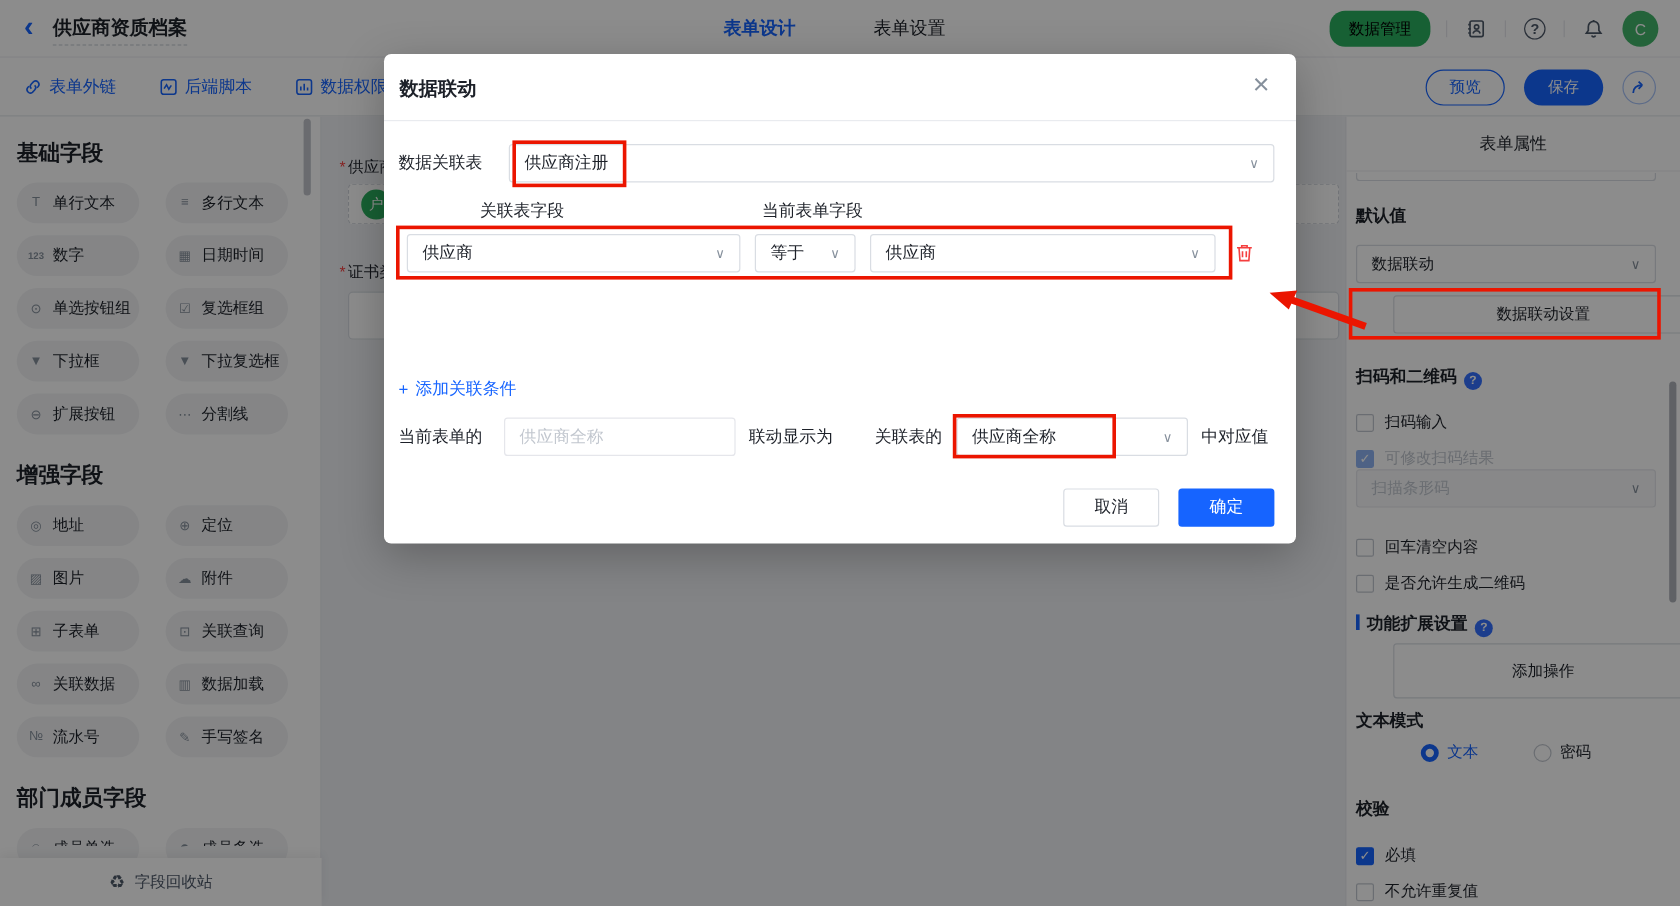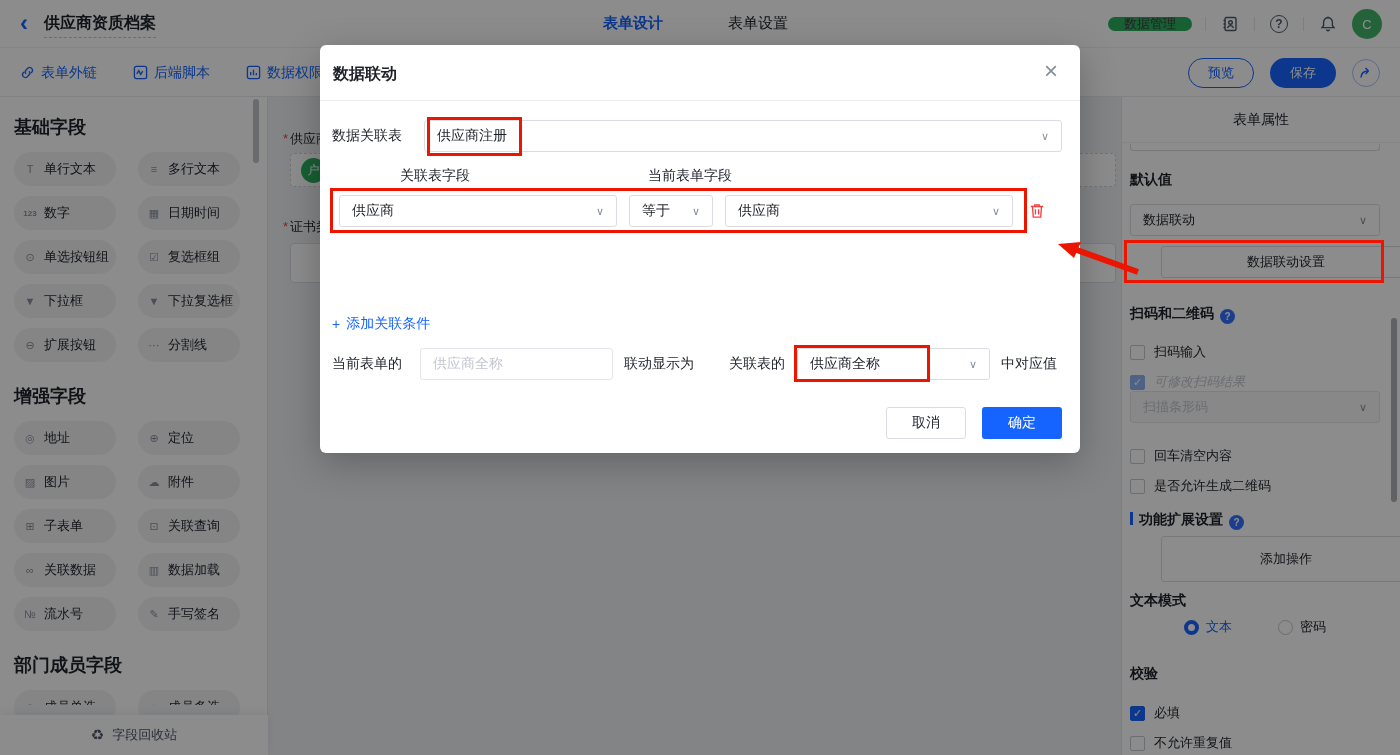--- a/index.html
+++ b/index.html
@@ -10,21 +10,21 @@
   .app{position:relative;width:1400px;height:755px;background:#eef0f4;}
 
   
   .topbar{position:absolute;left:0;top:0;width:1400px;height:48px;background:#fff;border-bottom:1px solid #f0f1f3;z-index:2;}
   .back{position:absolute;left:20px;top:8px;font-size:24px;color:var(--accent-blue);font-weight:bold;cursor:pointer;line-height:30px;}
   .doc-title{position:absolute;left:44px;top:13px;font-size:16px;font-weight:600;color:#1d2129;border-bottom:1px dashed #c2c7cf;padding-bottom:3px;}
   .top-tab{position:absolute;top:14px;font-size:15px;cursor:pointer;}
   .top-tab.t1{left:603px;color:var(--accent-blue);font-weight:600;}
   .top-tab.t2{left:728px;color:#1d2129;}
   .top-right{position:absolute;right:18px;top:0;height:48px;display:flex;align-items:center;gap:13px;}
-  .green-pill{height:14px;padding:0 16px;border-radius:13px;background:var(--brand-green);color:#404040;font-size:13px;display:flex;align-items:center;cursor:pointer;}
+  .green-pill{height:30px;padding:0 16px;border-radius:13px;background:var(--brand-green);color:#000000;font-size:13px;display:flex;align-items:center;cursor:pointer;}
   .vsep{width:1px;height:14px;background:#e5e6eb;}
   .tb-icon{width:22px;height:22px;display:flex;align-items:center;justify-content:center;color:#4e5969;cursor:pointer;}
   .help-circle{width:18px;height:18px;border:1.5px solid #4e5969;border-radius:50%;font-size:12px;font-weight:bold;color:#4e5969;display:flex;align-items:center;justify-content:center;}
   .avatar{width:30px;height:30px;border-radius:50%;background:#43b46a;color:#fff;font-size:13px;display:flex;align-items:center;justify-content:center;cursor:pointer;}
 
   
   .toolbar{position:absolute;left:0;top:48px;width:1400px;height:49px;background:#fff;border-bottom:1px solid #e8eaee;z-index:1;}
   .tool-links{position:absolute;left:20px;top:0;height:49px;display:flex;align-items:center;gap:36px;}
   .tool-link{display:flex;align-items:center;gap:6px;color:var(--accent-blue);font-size:14px;cursor:pointer;}
   .tool-right{position:absolute;right:20px;top:0;height:49px;display:flex;align-items:center;gap:16px;}
@@ -65,21 +65,21 @@
   .rp-select.disabled{background:#f7f8fa;color:#c2c7cf;border-color:#e5e6eb;cursor:not-allowed;}
   .rp-btn{position:absolute;left:8px;width:250px;height:32px;border:1px solid #d9dde3;border-radius:3px;background:#fff;font-size:13px;color:#1d2129;display:flex;align-items:center;justify-content:center;cursor:pointer;margin-left:31px;}
   .chev{color:#86909c;font-size:11px;}
   .q-badge{display:inline-flex;width:15px;height:15px;border-radius:50%;background:#3370ff;color:#fff;font-size:10px;font-weight:bold;align-items:center;justify-content:center;margin-left:6px;vertical-align:-2px;}
   .sec-bar{display:inline-block;width:3px;height:13px;background:var(--accent-blue);margin-right:6px;vertical-align:-1px;}
   .check-row{position:absolute;left:8px;display:flex;align-items:center;gap:9px;height:18px;margin-top:12px;}
   .cbox{width:15px;height:15px;border:1px solid #c2c7cf;border-radius:2px;background:#fff;flex:none;cursor:pointer;display:flex;align-items:center;justify-content:center;font-size:11px;color:#fff;}
   .cbox.checked{background:var(--accent-blue);border-color:var(--accent-blue);}
   .cbox.checked.disabled{background:#8fb3f2;border-color:#8fb3f2;cursor:not-allowed;}
   .check-row .c-label{font-size:13px;color:#1d2129;}
-  .check-row .c-label.disabled{color:#c2c7cf;font-style:italic;}
+  .check-row .c-label.disabled{color:#c2c7cf;}
   .radio-row{position:absolute;left:62px;display:flex;align-items:center;gap:46px;height:18px;}
   .radio-item{display:flex;align-items:center;gap:7px;cursor:pointer;}
   .rdot{width:15px;height:15px;border-radius:50%;background:#fff;border:1px solid #c2c7cf;flex:none;}
   .rdot.sel{border:4.5px solid var(--accent-blue);}
   .radio-item .r-label{font-size:13px;color:#1d2129;}
   .radio-item.sel .r-label{color:var(--accent-blue);}
   .rp-thumb{position:absolute;right:3px;top:221px;width:6px;height:184px;border-radius:3px;background:#aeb1b8;}
 
   
   .overlay{position:absolute;left:0;top:0;width:1400px;height:755px;background:rgba(0,0,0,0.45);z-index:40;}
@@ -380,21 +380,21 @@
     <div class="m-close">×</div>
     <div class="m-divider"></div>
 
     <div class="m-label" style="left:12px;top:82px">数据关联表</div>
     <div class="m-select" style="left:104px;top:75px;width:638px">
       <span>供应商注册</span>
       <span class="chev">∨</span>
     </div>
 
     <div class="m-col-h" style="left:80px">关联表字段</div>
-    <div class="m-col-h" style="left:328px">当前表单字段</div>
+    <div class="m-col-h" style="left:315px">当前表单字段</div>
 
     <div class="m-select" style="left:19px;top:150px;width:278px">
       <span>供应商</span>
       <span class="chev">∨</span>
     </div>
     <div class="m-select" style="left:309px;top:150px;width:84px">
       <span>等于</span>
       <span class="chev">∨</span>
     </div>
     <div class="m-select" style="left:405px;top:150px;width:288px">

